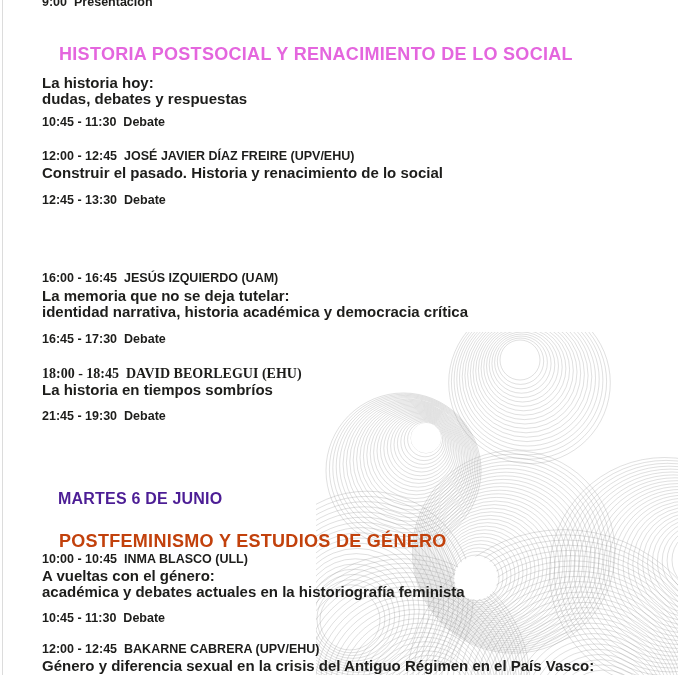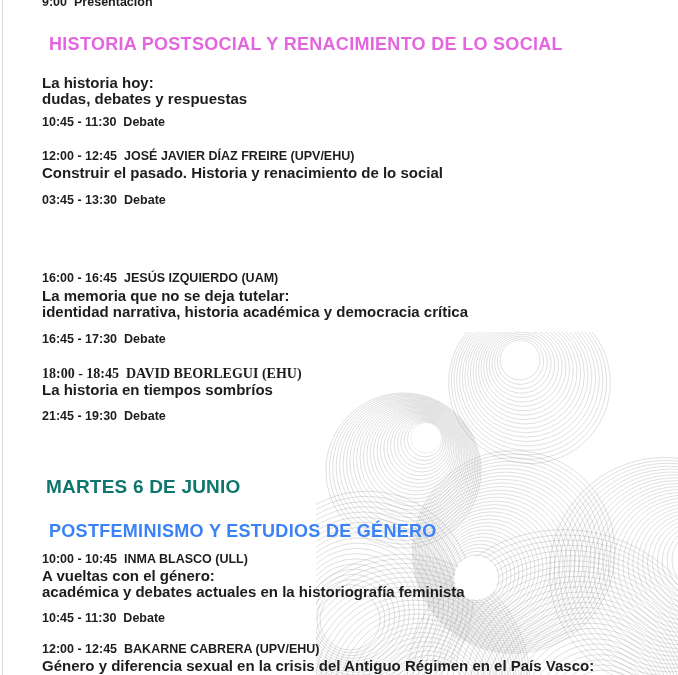--- a/index.html
+++ b/index.html
@@ -8,23 +8,23 @@
     font-family:"Liberation Sans","DejaVu Sans",sans-serif;color:#1d1d1b;
   }
   .left-edge{position:absolute;left:2px;top:0;width:1px;height:675px;background:#dcdcdc;}
   .deco{position:absolute;left:0;top:0;width:678px;height:675px;z-index:0;}
   .content{position:absolute;left:0;top:0;width:678px;height:529px;z-index:1;}
   .row{position:absolute;left:42px;white-space:nowrap;}
   .entry{font-size:12.5px;font-weight:bold;line-height:15px;}
   .entry .lbl{margin-left:7px;}
   .desc{font-size:15px;font-weight:bold;line-height:15px;}
   .section{
-    margin:7px;font-size:18px;font-weight:bold;letter-spacing:.3px;line-height:20px;
+    margin:17px;font-size:18px;font-weight:bold;letter-spacing:.3px;line-height:20px;
   }
-  .day{margin:4px;font-size:19px;font-weight:bold;letter-spacing:.2px;line-height:22px;color:#0f766e;}
+  .day{margin:16px;font-size:16px;font-weight:bold;letter-spacing:.2px;line-height:22px;color:#4c1d95;}
   .serif{font-family:"Liberation Serif","DejaVu Serif",serif;font-size:14px;}
 </style>
 </head>
 <body>
 
 <div class="page">
 
   <svg class="deco" id="deco" viewBox="0 0 678 675">
     <defs>
       <clipPath id="dclip">
@@ -229,21 +229,21 @@
     <div class="row entry" style="top:115px">
       <span class="time">10:45 - 11:30</span><span class="lbl">Debate</span>
     </div>
 
     <div class="row entry" style="top:149px">
       <span class="time">12:00 - 12:45</span><span class="lbl">JOSÉ JAVIER DÍAZ FREIRE (UPV/EHU)</span>
     </div>
     <div class="row desc" style="top:165px">Construir el pasado. Historia y renacimiento de lo social</div>
 
     <div class="row entry" style="top:193px">
-      <span class="time">03:45 - 13:30</span><span class="lbl">Debate</span>
+      <span class="time">12:45 - 13:30</span><span class="lbl">Debate</span>
     </div>
 
 
     <div class="row entry" style="top:271px">
       <span class="time">16:00 - 16:45</span><span class="lbl">JESÚS IZQUIERDO (UAM)</span>
     </div>
     <div class="row desc" style="top:288px">La memoria que no se deja tutelar:</div>
     <div class="row desc" style="top:304px">identidad narrativa, historia académica y democracia crítica</div>
 
     <div class="row entry" style="top:332px">
@@ -254,21 +254,21 @@
       <span class="time">18:00 - 18:45</span><span class="lbl">DAVID BEORLEGUI (EHU)</span>
     </div>
     <div class="row desc" style="top:382px">La historia en tiempos sombríos</div>
 
     <div class="row entry" style="top:409px">
       <span class="time">21:45 - 19:30</span><span class="lbl">Debate</span>
     </div>
 
     <h1 class="row day" style="top:472px">MARTES 6 DE JUNIO</h1>
 
-    <h2 class="row section" style="top: 514px; color: #3b82f6;">POSTFEMINISMO Y ESTUDIOS DE GÉNERO</h2>
+    <h2 class="row section" style="top: 514px; color: #c2410c;">POSTFEMINISMO Y ESTUDIOS DE GÉNERO</h2>
 
     <div class="row entry" style="top:552px">
       <span class="time">10:00 - 10:45</span><span class="lbl">INMA BLASCO (ULL)</span>
     </div>
     <div class="row desc" style="top:568px">A vueltas con el género:</div>
     <div class="row desc" style="top:584px">académica y debates actuales en la historiografía feminista</div>
 
     <div class="row entry" style="top:611px">
       <span class="time">10:45 - 11:30</span><span class="lbl">Debate</span>
     </div>

